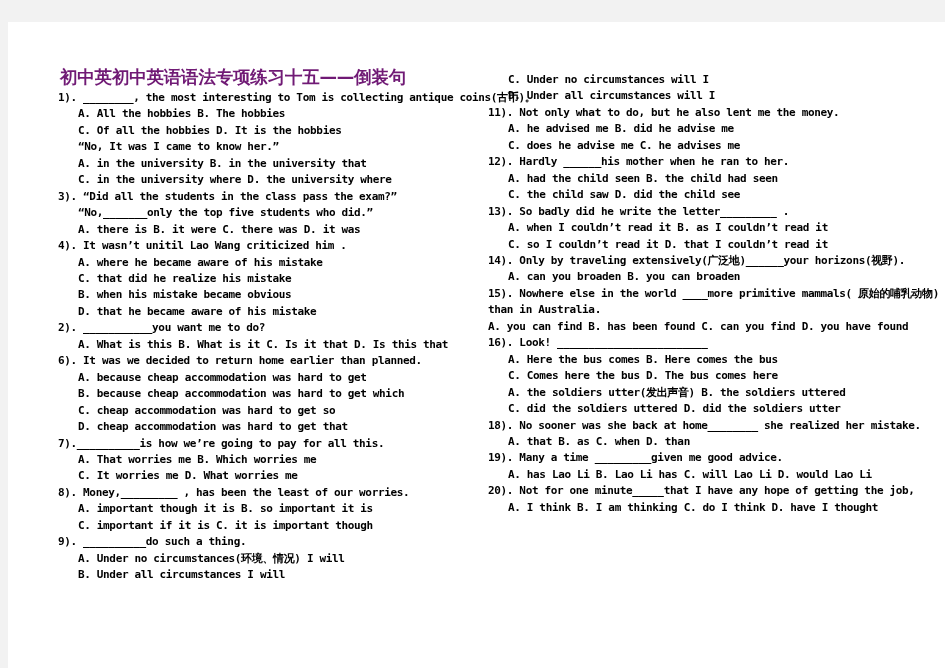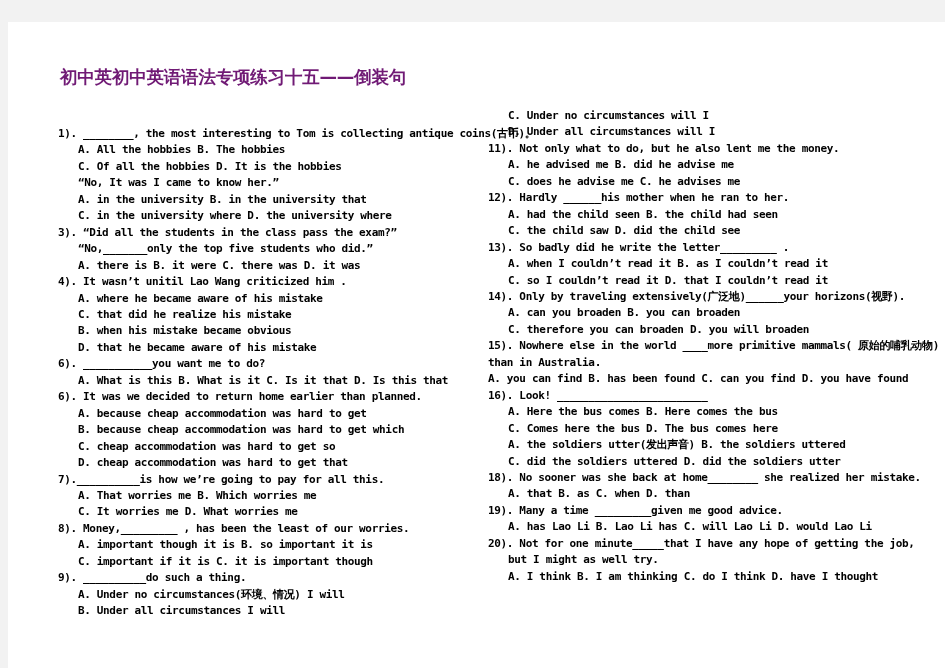--- a/index.html
+++ b/index.html
@@ -33,21 +33,20 @@
   }
   .col {
     position: absolute;
     top: 68px;
     font-family: "DejaVu Sans Mono", "Liberation Mono", monospace;
     font-size: 11px;
     font-weight: bold;
     color: #000;
     line-height: 16.45px;
     letter-spacing: -0.35px;
-    margin-top: 36px;
   }
   #col-left  { left: 50px;  width: 420px; }
   #col-right { left: 480px; top: 50px; width: 452px; }
 
   .q { white-space: nowrap; }
   .q-stem { white-space: nowrap; }
   .opts { white-space: nowrap; }
   .indent2 { padding-left: 20px; }
   .indent0 { padding-left: 0; }
 </style>
@@ -80,21 +79,21 @@
 
     <div class="q">
       <div class="q-stem indent0">4). It wasn’t unitil Lao Wang criticized him      .</div>
       <div class="opts indent2">A. where he became aware of his mistake</div>
       <div class="opts indent2">C. that did he realize his mistake</div>
       <div class="opts indent2"> B. when his mistake became obvious</div>
       <div class="opts indent2">D. that he became aware of his mistake</div>
     </div>
 
     <div class="q">
-      <div class="q-stem indent0">6).  ___________you want me to do?</div>
+      <div class="q-stem indent0">2).  ___________you want me to do?</div>
       <div class="opts indent2">A. What is this   B. What is it   C. Is it that   D. Is this that</div>
     </div>
 
     <div class="q">
       <div class="q-stem indent0">6). It was    we decided to return home earlier than planned.</div>
       <div class="opts indent2">A. because cheap accommodation was hard to get</div>
       <div class="opts indent2">B. because cheap accommodation was hard to get which</div>
       <div class="opts indent2">C. cheap accommodation was hard to get so</div>
       <div class="opts indent2">D. cheap accommodation was hard to get that</div>
     </div>
@@ -140,21 +139,20 @@
 
     <div class="q">
       <div class="q-stem indent0">13). So badly did he write the letter_________ .</div>
       <div class="opts indent2">A. when I couldn’t read it      B. as I couldn’t read it</div>
       <div class="opts indent2">C. so I couldn’t read it        D. that I couldn’t read it</div>
     </div>
 
     <div class="q">
       <div class="q-stem indent0">14). Only by traveling extensively(广泛地)______your horizons(视野).</div>
       <div class="opts indent2">A. can you broaden          B. you can broaden</div>
-      <div class="opts indent2">C. therefore you can broaden   D. you will broaden</div>
     </div>
 
     <div class="q">
       <div class="q-stem indent0">15). Nowhere else in the world ____more primitive mammals( 原始的哺乳动物)</div>
       <div class="opts indent0">than in Australia.</div>
       <div class="opts indent0"> A. you can find   B. has been found  C. can you find  D. you have found</div>
     </div>
 
     <div class="q">
       <div class="q-stem indent0">16). Look! ________________________</div>
@@ -172,18 +170,17 @@
       <div class="opts indent2">A. that    B. as    C. when    D. than</div>
     </div>
 
     <div class="q">
       <div class="q-stem indent0">19). Many a time _________given me good advice.</div>
       <div class="opts indent2">A. has Lao Li     B. Lao Li has   C. will Lao Li   D. would Lao Li</div>
     </div>
 
     <div class="q">
       <div class="q-stem indent0">20). Not for one minute_____that I have any hope of getting the job,</div>
-      <div class="opts indent2">  but I might as well try.</div>
       <div class="opts indent2">A. I think     B. I am thinking   C. do I think   D. have I thought</div>
     </div>
   </div>
 
 </div>
 
 </body></html>

